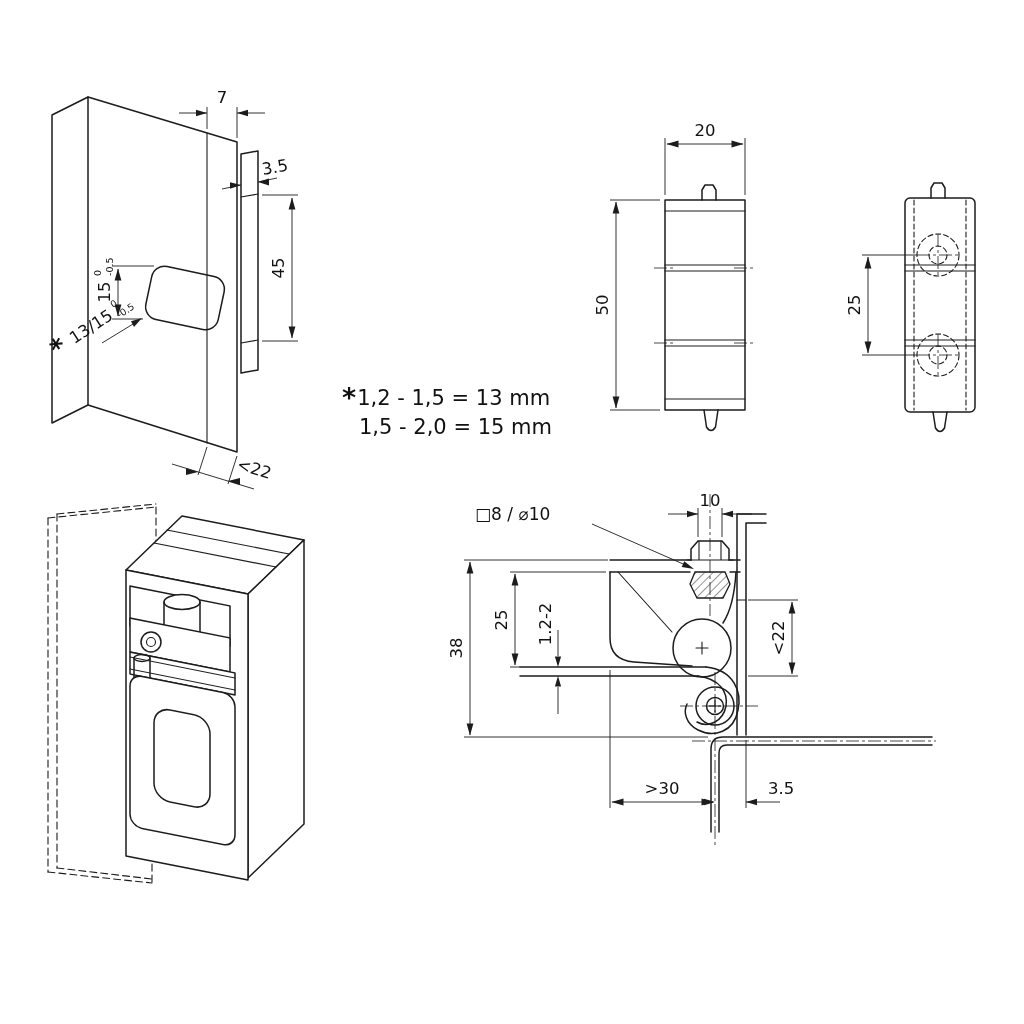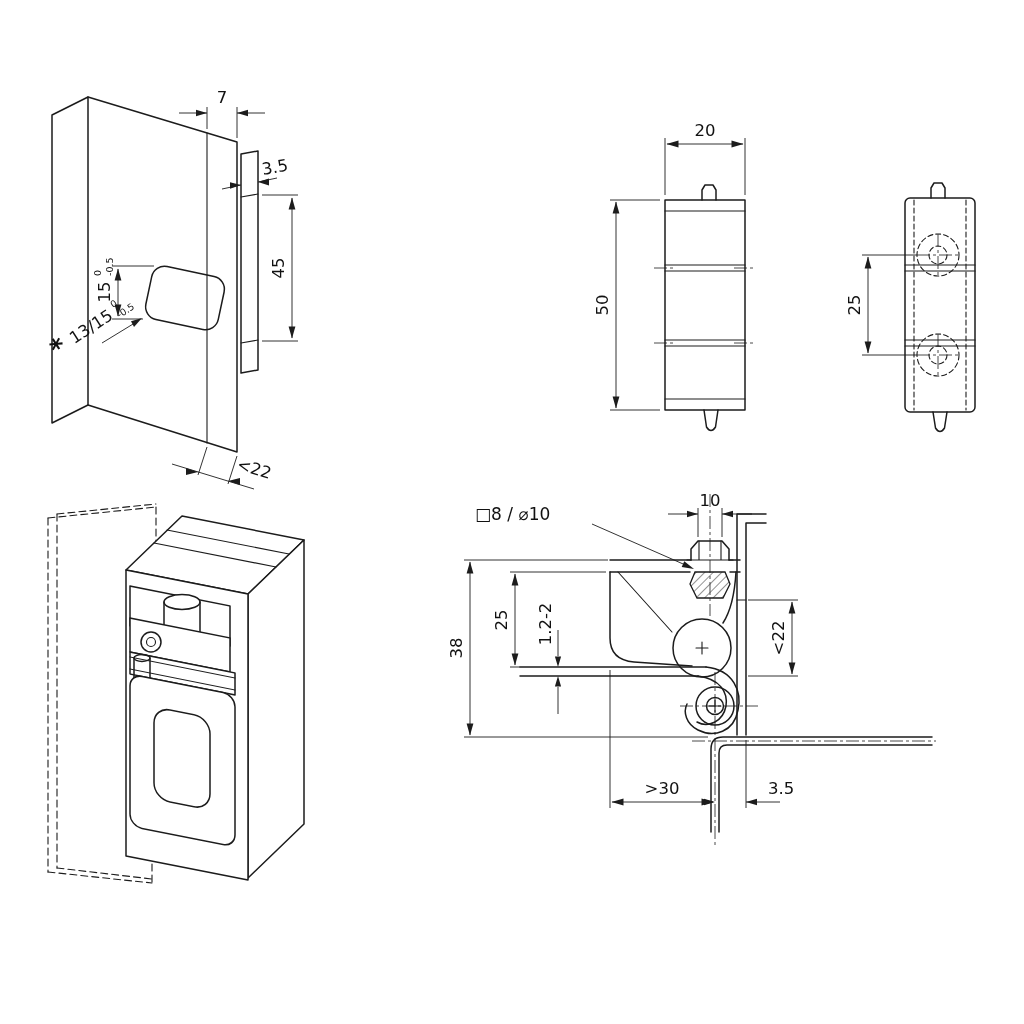--- a/index.html
+++ b/index.html
@@ -74,20 +74,24 @@
       <path class="dim" d="M72,258 L108,236"></path>
       <path class="ah" d="M112,233 L101,236.2 L104,242 Z"></path>
 
       <path class="dim" d="M177,362 L168,390 M207,371 L198,399"></path>
       <path class="dim" d="M142,379 L224,404"></path>
       <path class="ah" d="M168,387 L156,390 L156,383 Z M198,396 L210,393 L210,400 Z"></path>
       <text class="dt" x="206" y="384" transform="rotate(17 206 384)">&lt;22</text>
     </g>
   </svg>
 
+  <div class="note">
+    <div><span class="note-star">*</span><span>1,2 - 1,5 = 13 mm</span></div>
+    <div class="note-line2">1,5 - 2,0 = 15 mm</div>
+  </div>
 
   <svg style="left:580px;top:110px" width="220" height="340" viewBox="0 0 220 340">
     <g>
       <rect class="obj" x="85" y="90" width="80" height="210"></rect>
       <path class="obj2" d="M85,101 H165 M85,155 H165 M85,161 H165 M85,230 H165 M85,236 H165 M85,289 H165"></path>
       <path class="obj" d="M122,90 V80 L125,75 H133 L136,80 V90"></path>
       <path class="obj" d="M124,300 L126.5,317 Q131,324 135.5,317 L138,300"></path>
       <path class="cl" d="M74,158 H96 M154,158 H176 M74,233 H96 M154,233 H176"></path>
     </g>
     <g>

